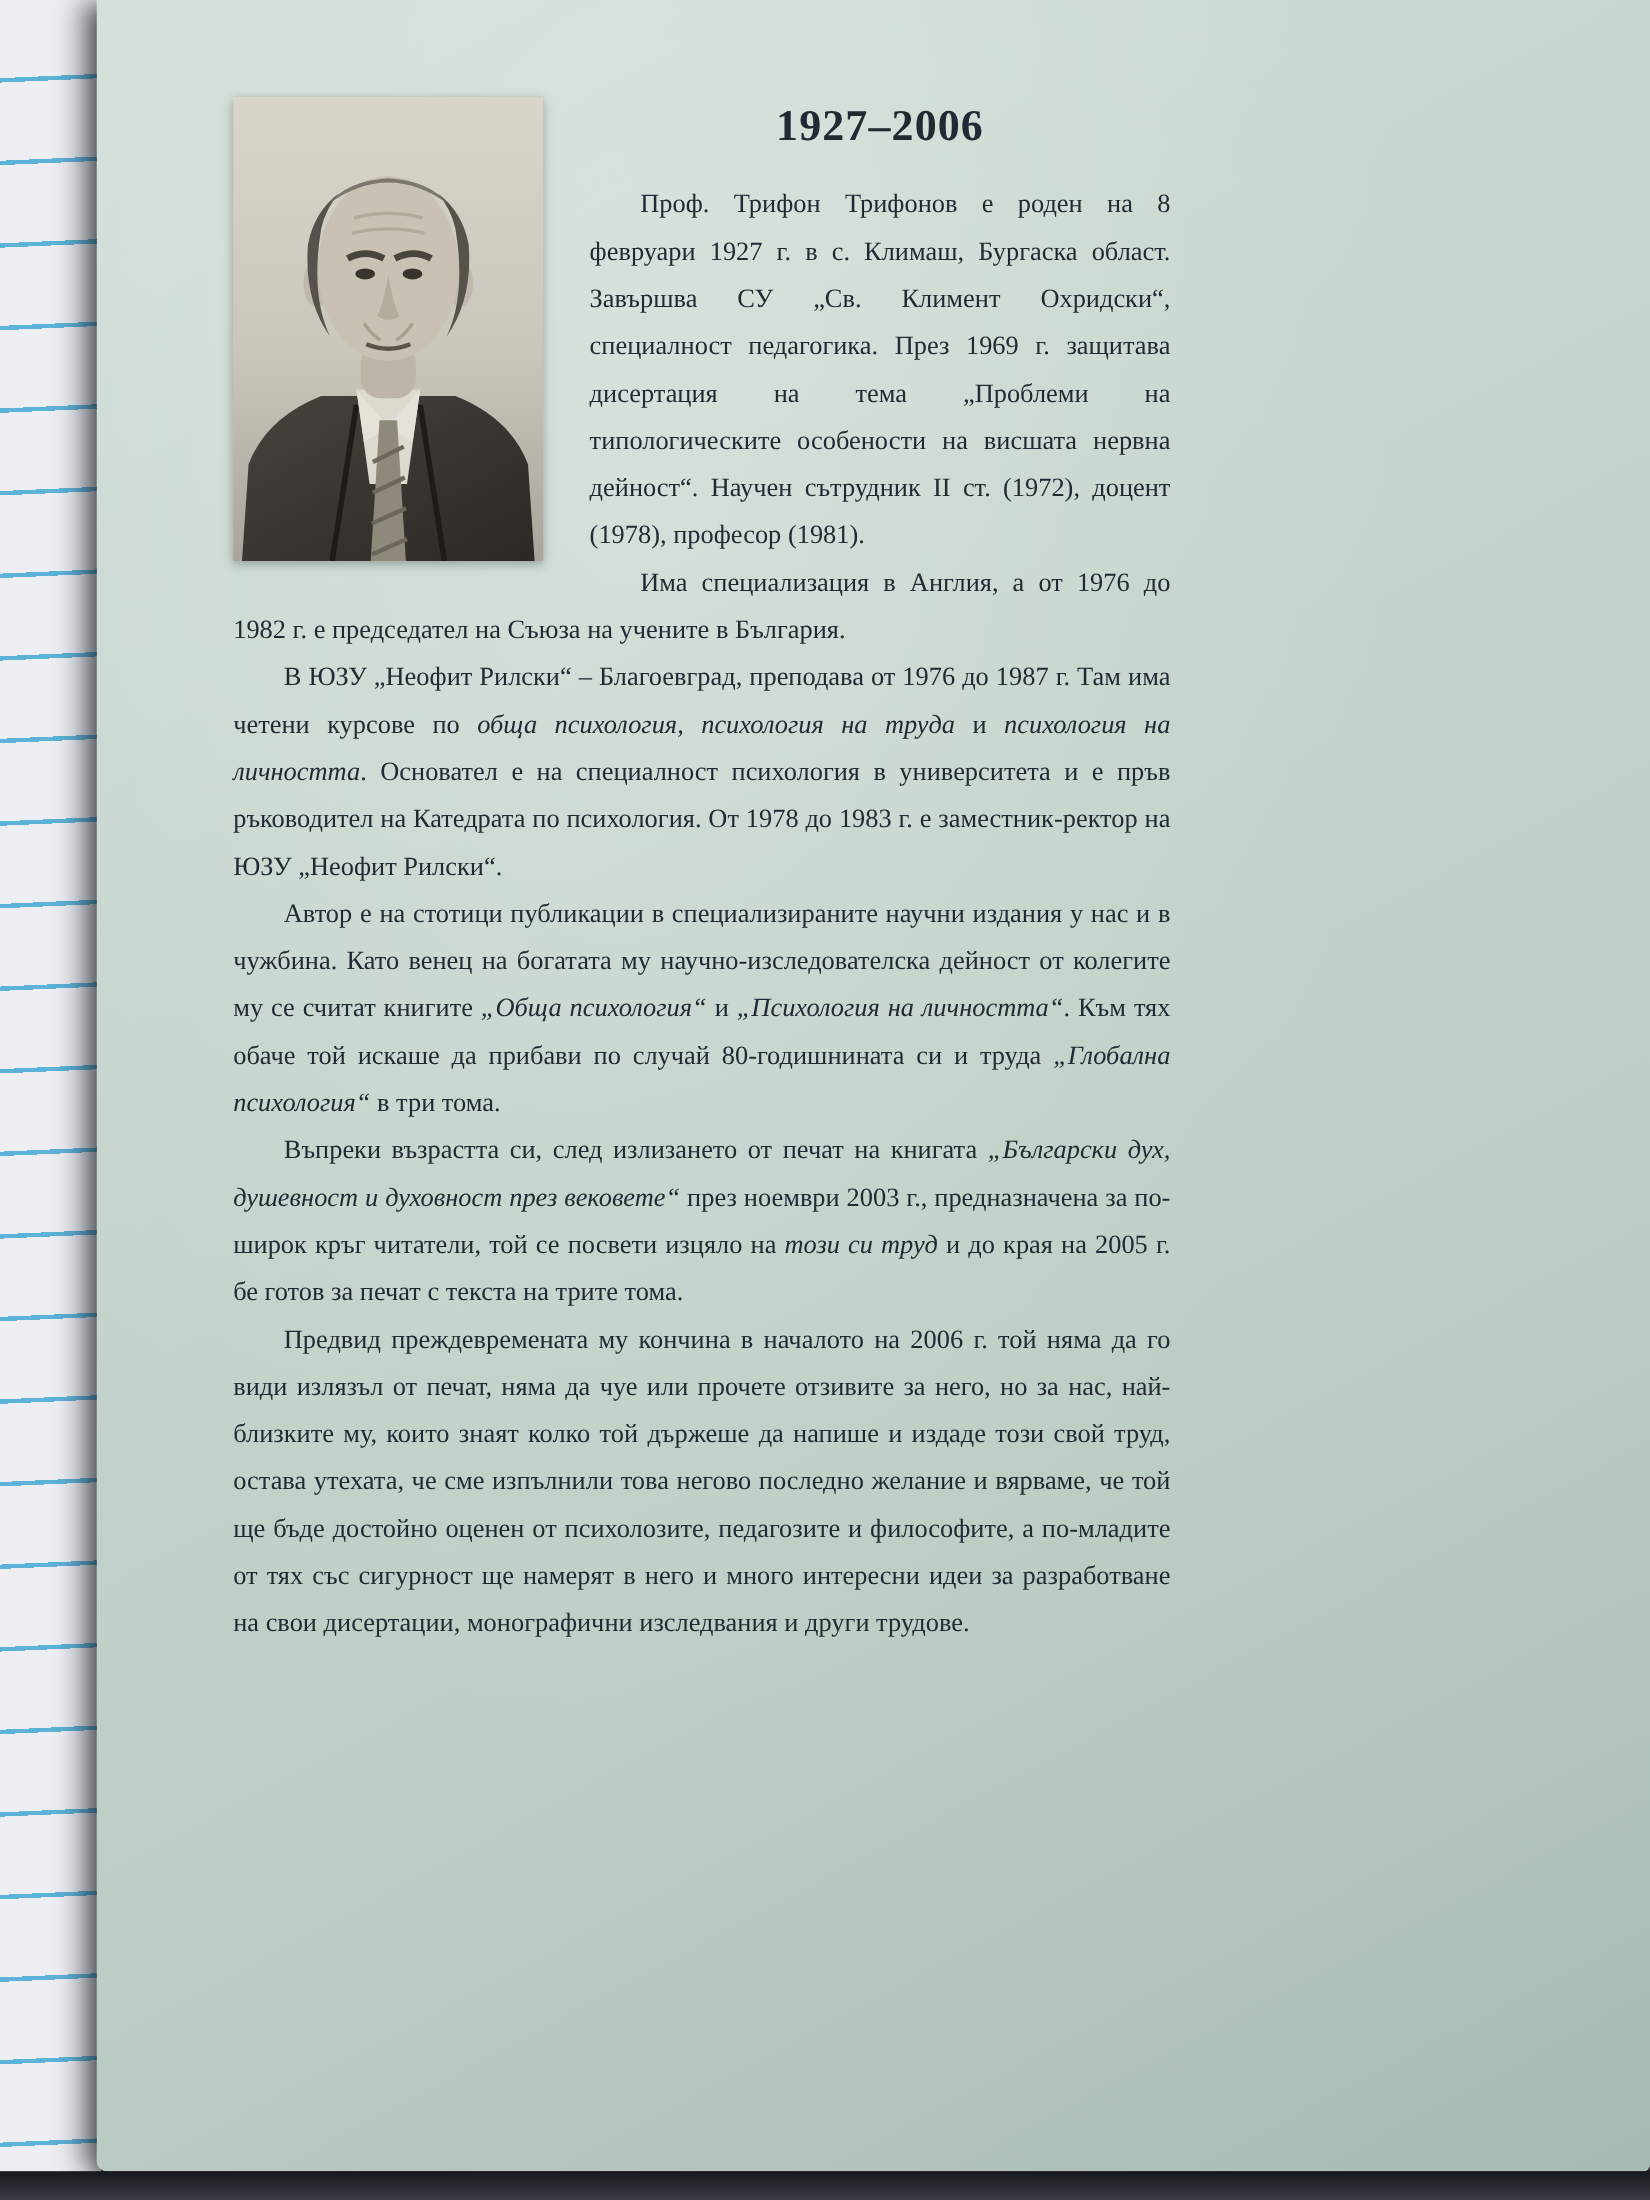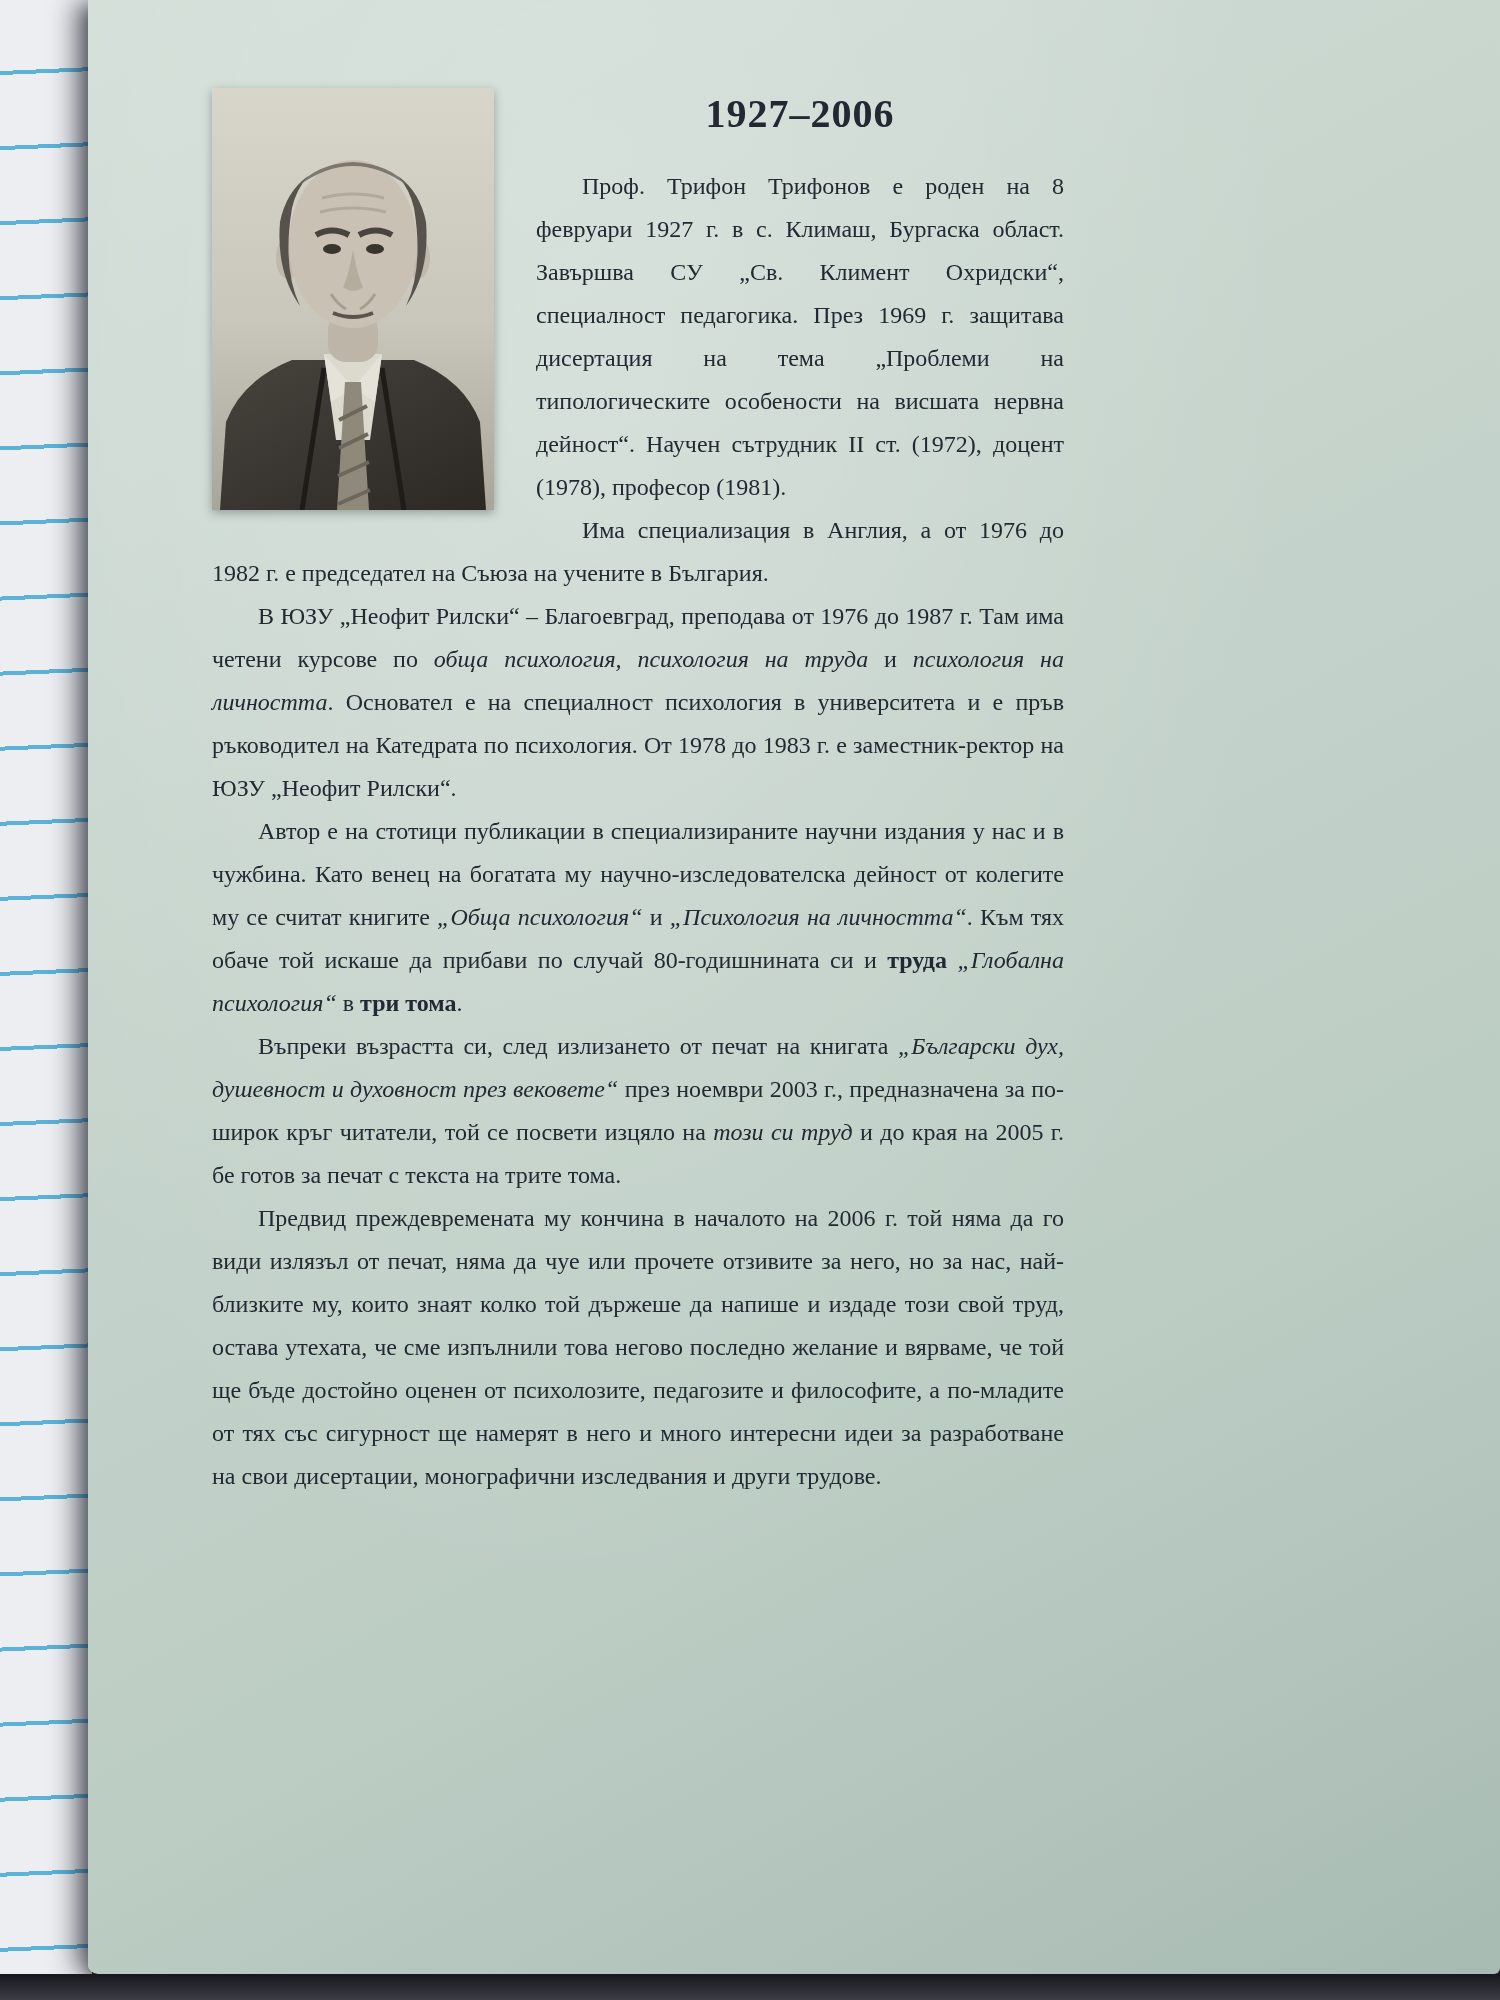--- a/index.html
+++ b/index.html
@@ -60,21 +60,21 @@
   }
   .para {
     font-size:24px;
     line-height:43px;
     text-align:justify;
     text-indent:46px;
     color:var(--ink,#232932);
   }
   .seg-normal { font-style:normal; font-weight:normal; }
   .seg-italic { font-style:italic; }
-  .seg-bold { font-weight:bold; }
+  .seg-bold { font-weight:normal; }
   .seg-bolditalic { font-weight:normal; font-style:italic;margin-top:37px; }
 </style>
 </head>
 <body>
 
 <div class="notebook-strip"></div>
 
 <div class="page">
   <div class="content">
 

